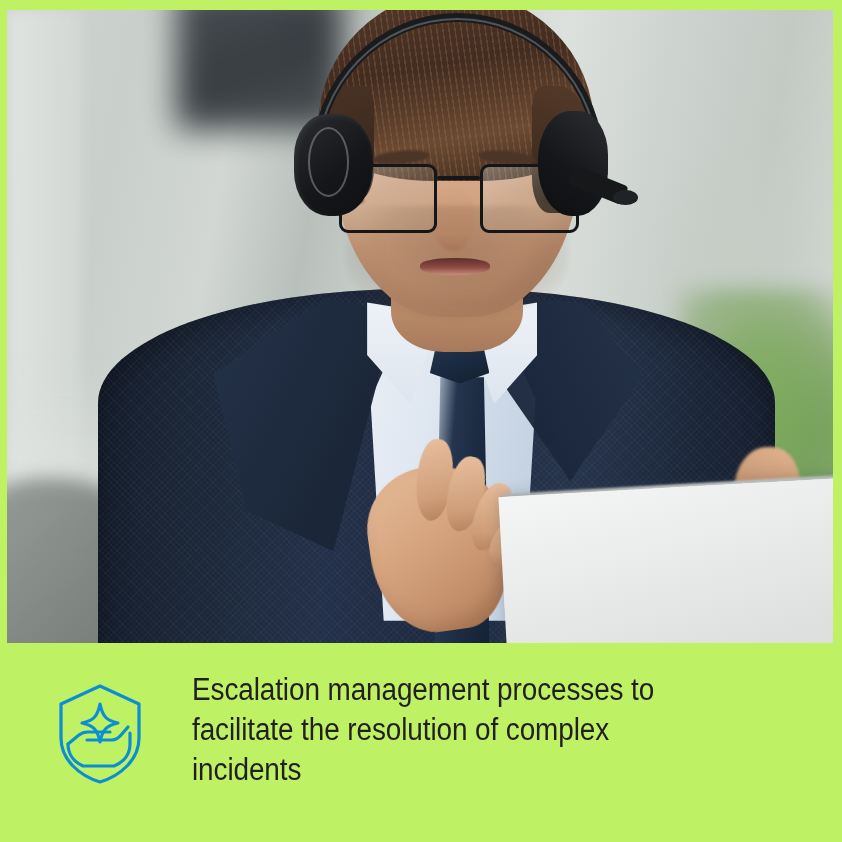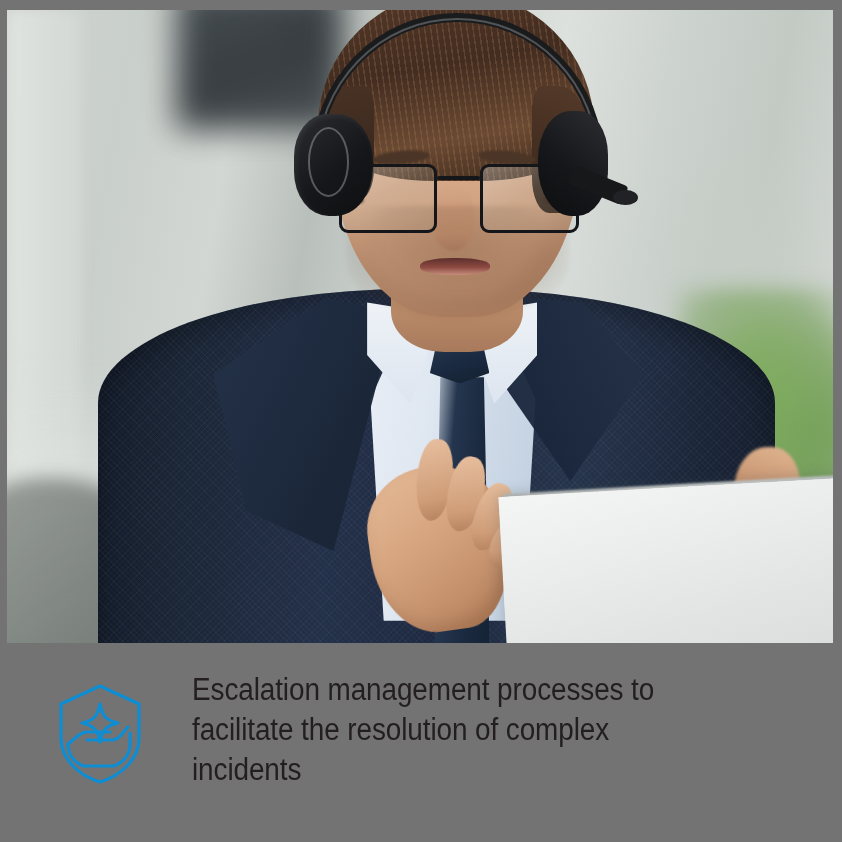--- a/index.html
+++ b/index.html
@@ -13,21 +13,21 @@
     height: 842px;
     overflow: hidden;
     font-family: "Liberation Sans", "DejaVu Sans", sans-serif;
     -webkit-font-smoothing: antialiased;
   }
 
   .card {
     position: relative;
     width: 842px;
     height: 842px;
-    background: #737373;
+    background: #bef264;
     box-sizing: border-box;
   }
 
   
   .photo {
     position: absolute;
     left: 7px;
     top: 10px;
     width: 826px;
     height: 633px;

